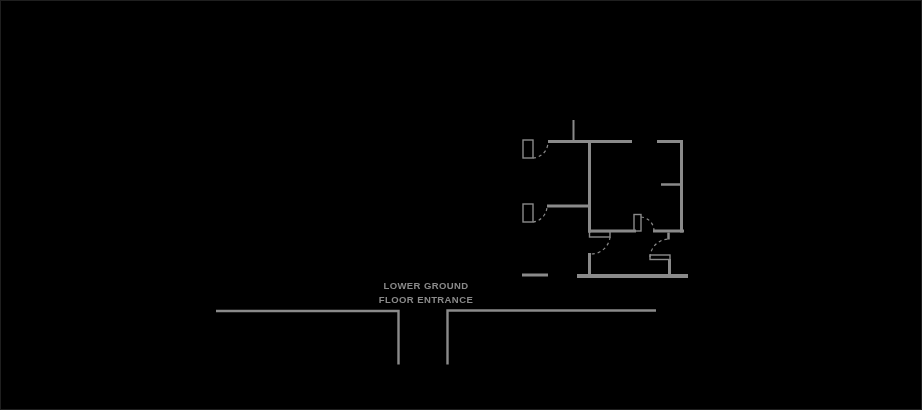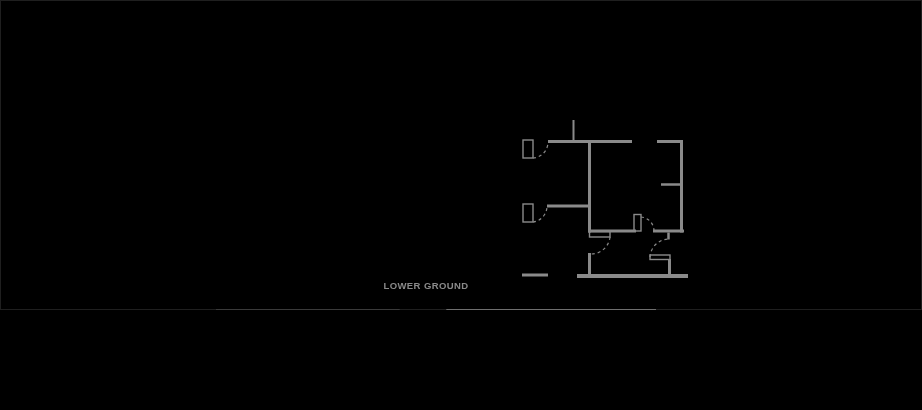--- a/index.html
+++ b/index.html
@@ -3,21 +3,21 @@
 <meta charset="utf-8">
 <style>
   html, body {
     margin: 0;
     padding: 0;
     background: #000;
   }
   .canvas {
     position: relative;
     width: 922px;
-    height: 310px;
+    height: 410px;
     background: var(--bg, #000);
     box-shadow: inset 0 0 0 1px var(--border, #1f1f1f);
     overflow: hidden;
     font-family: "Liberation Sans", sans-serif;
   }
   svg.plan {
     position: absolute;
     left: 0;
     top: 0;
   }
@@ -93,15 +93,16 @@
 
     <path class="door-swing" d="M533,158 A16,16 0 0 0 548,142"></path>
     <path class="door-swing" d="M533,222 A16,16 0 0 0 547,206"></path>
     <path class="door-swing" d="M641,217 A14,14 0 0 1 654,231"></path>
     <path class="door-swing" d="M610,237 A19,19 0 0 1 591,254"></path>
     <path class="door-swing" d="M650,257 A19,19 0 0 1 669,239"></path>
   </svg>
 
   <div class="entrance-label">
     <span>LOWER GROUND</span>
+    <span>FLOOR ENTRANCE</span>
   </div>
 
 </div>
 
 </body></html>

